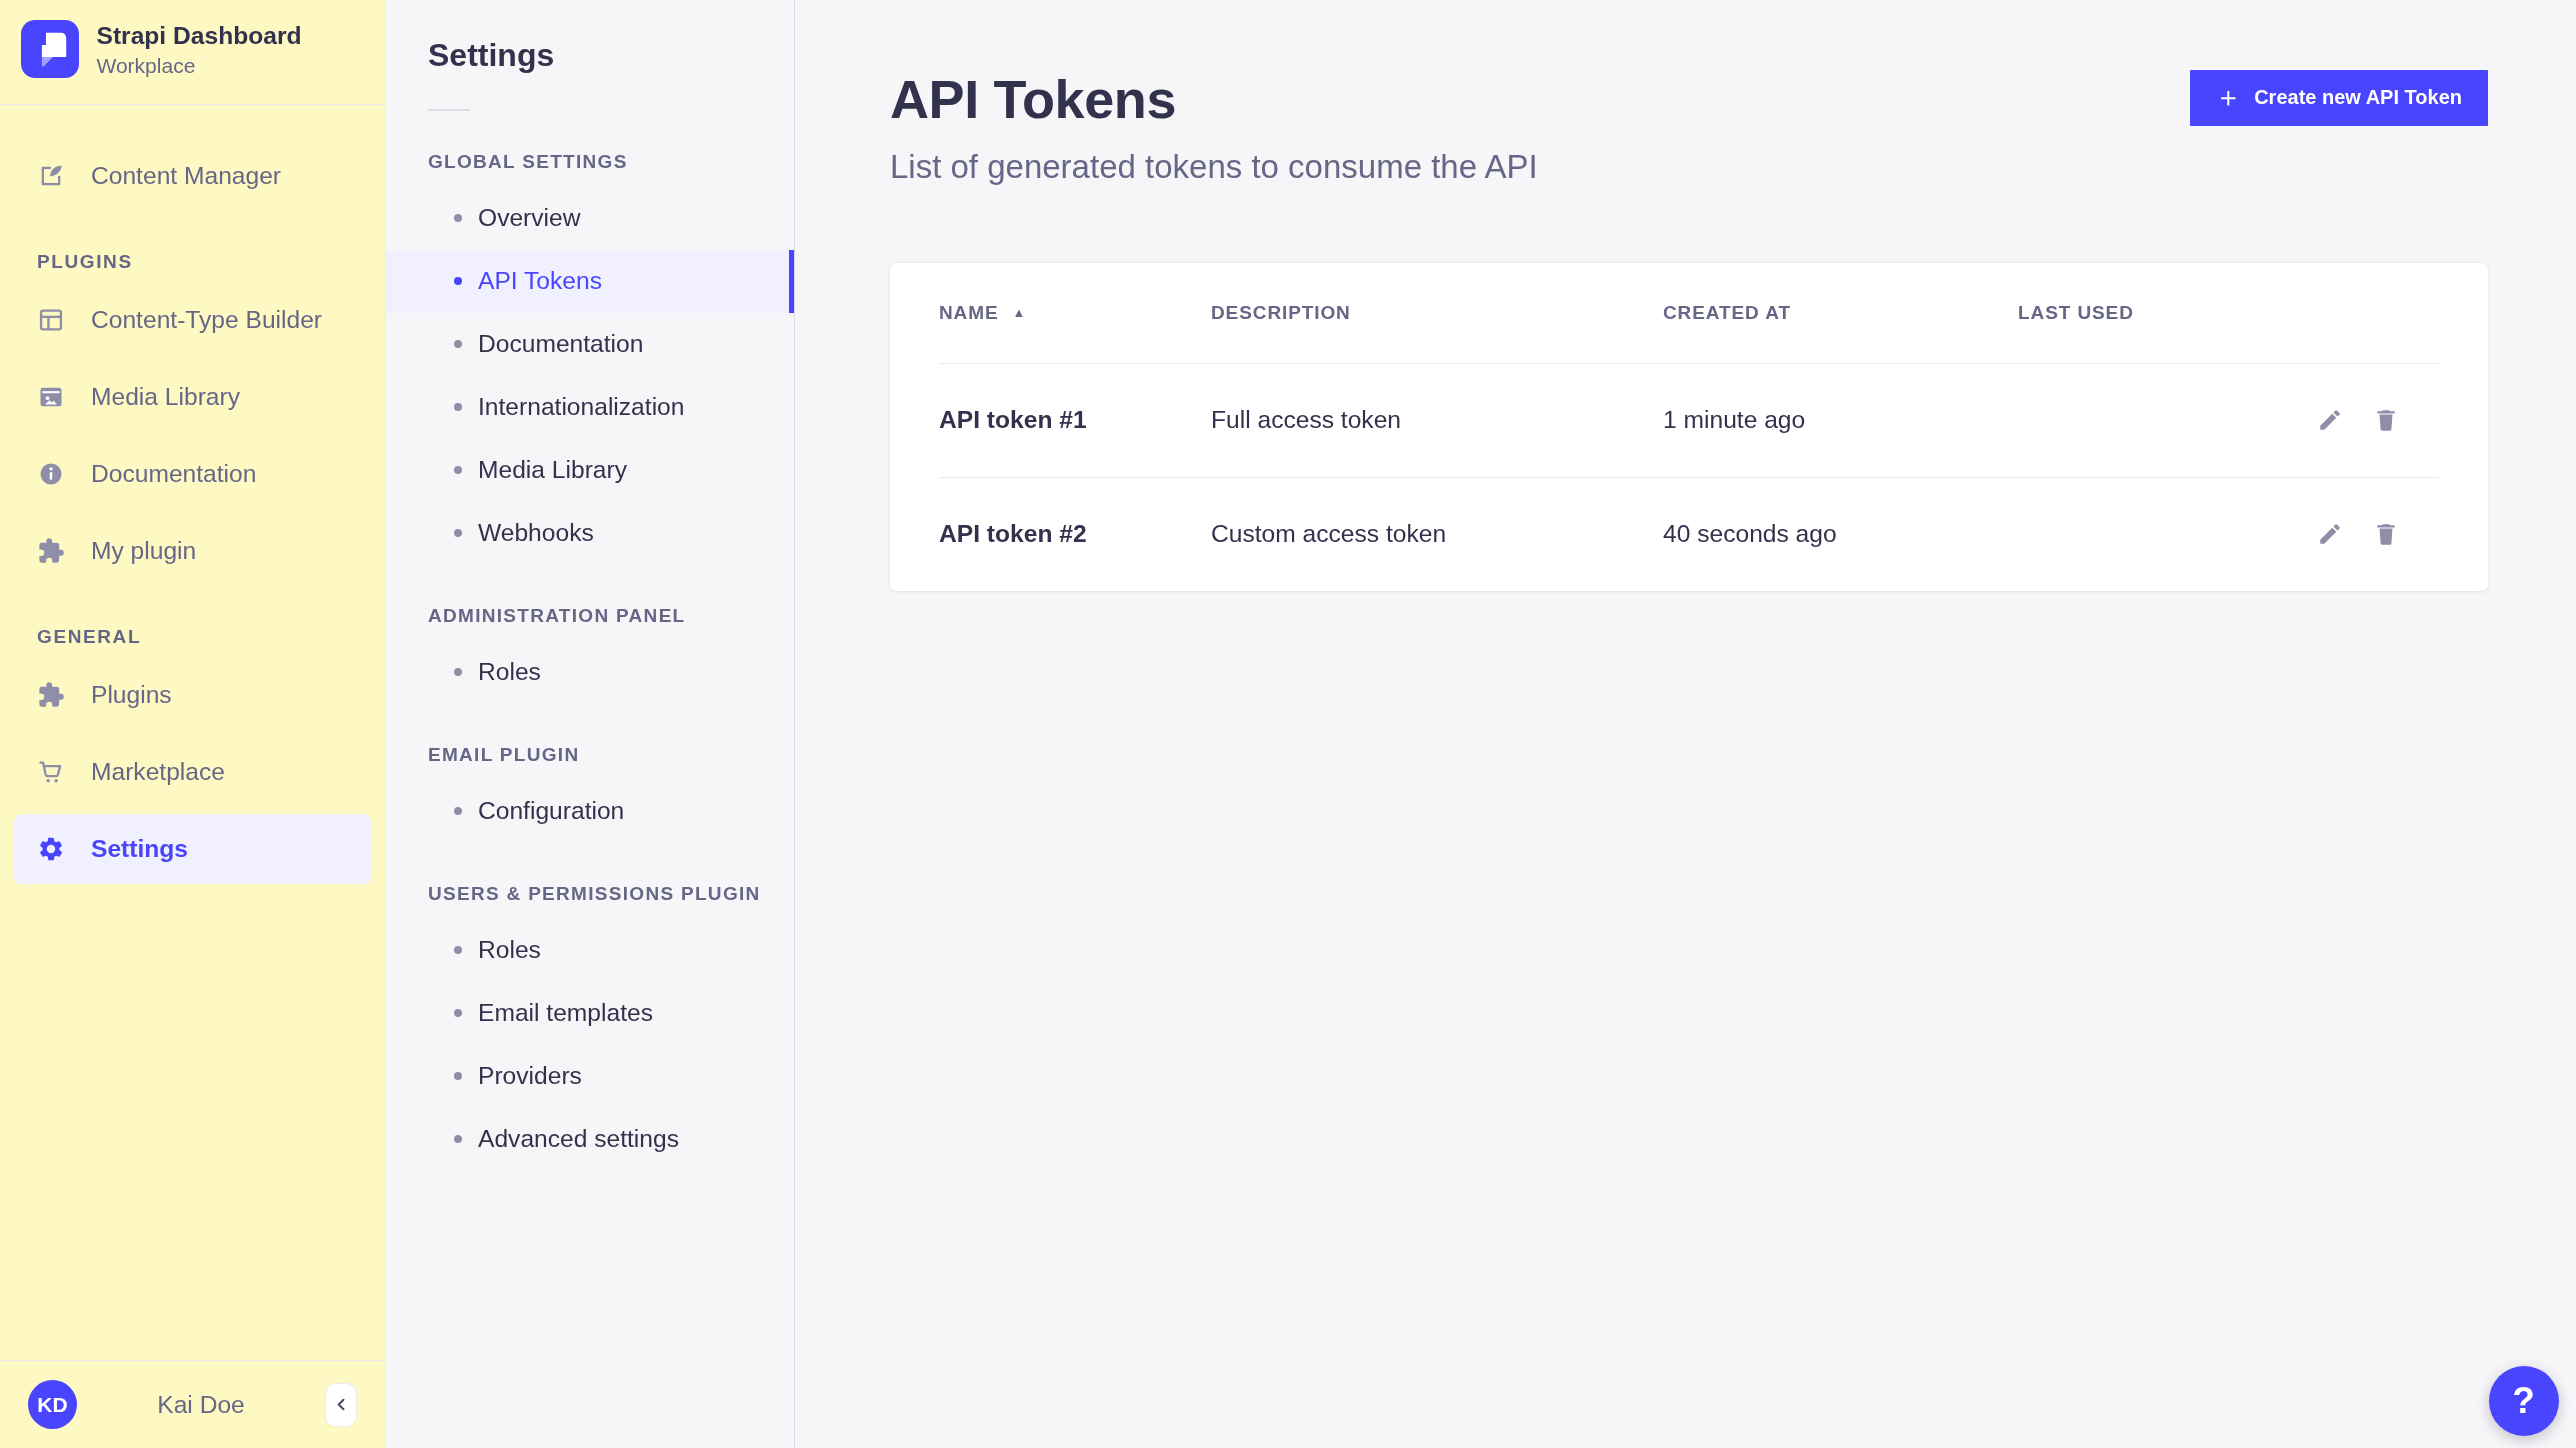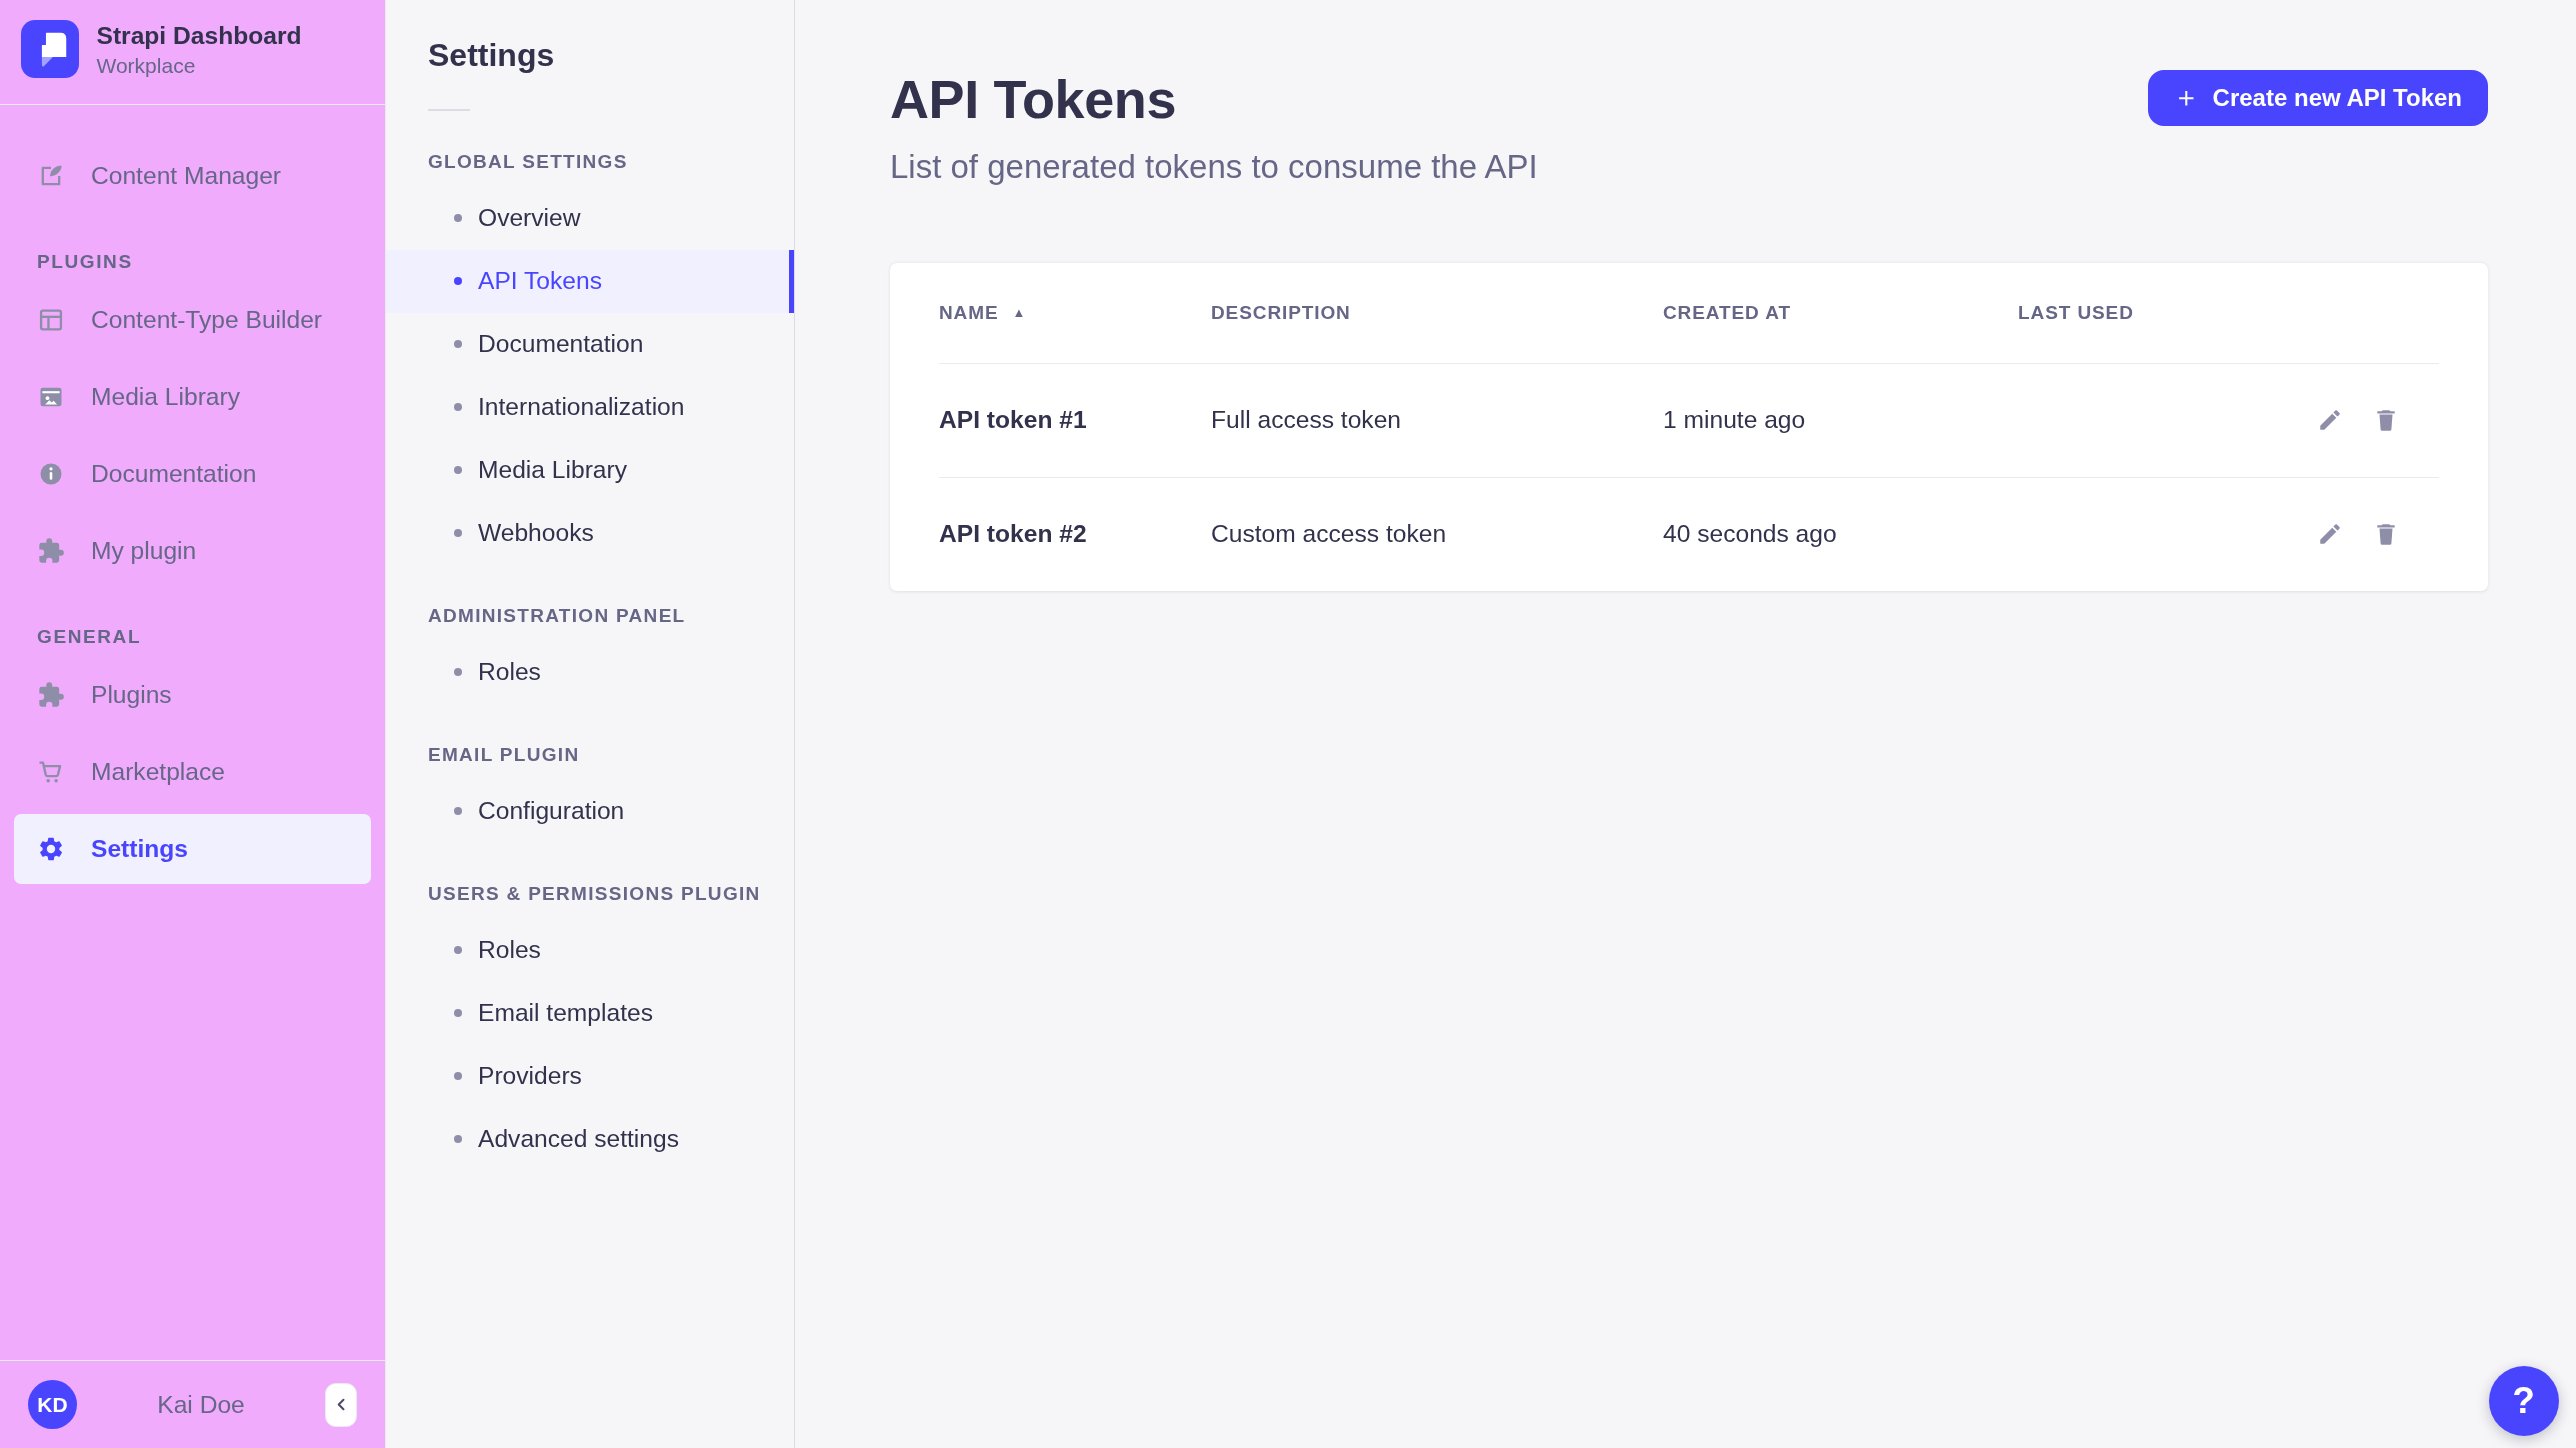--- a/index.html
+++ b/index.html
@@ -9,21 +9,21 @@
     background: #f6f6f9;
     color: #32324d;
     overflow: hidden;
     position: relative;
   }
   .app { display: flex; width: 100%; height: 100%; }
 
   
   .sidebar {
     width: 386px; min-width: 386px; height: 100%;
-    background: #f0abfc;
+    background: #fef9c3;
     border-right: 0.9px solid #eaeaef;
     display: flex; flex-direction: column; gap: 6px;
   }
   .brand { display: flex; align-items: center; gap: 17.5px; padding: 19px 21px; height: 98px; cursor: pointer; }
   .logo {
     width: 58px; height: 58px; border-radius: 14px;
     background: #4945ff; flex: none;
     display: flex; align-items: center; justify-content: center;
   }
   .logo svg { width: 58px; height: 58px; }
@@ -84,22 +84,22 @@
   .subnav-item.active { background: #f0f0ff; border-right: 5.3px solid #4945ff; color: #4945ff; font-weight: 500; }
   .subnav-item.active .dot { background: #4945ff; }
 
   
   .main { flex: 1; padding: 68px 88px 0 95px; overflow: hidden; }
   .page-header { display: flex; justify-content: space-between; align-items: flex-start; }
   .page-title { font-size: 54px; font-weight: bold; color: #32324d; margin: 0; letter-spacing: -0.4px; }
   .page-subtitle { font-size: 33px; color: #666687; margin-top: 17.5px; }
   .create-btn {
     display: flex; align-items: center; gap: 14px;
-    background: #4945ff; color: #ffffff; border: none; border-radius: 16px;
-    height: 56px; padding: 0 26px; font-size: 24px; font-weight: bold;
+    background: #4945ff; color: #ffffff; border: none; border-radius: 1px;
+    height: 56px; padding: 0 26px; font-size: 20px; font-weight: bold;
     font-family: "Liberation Sans", sans-serif; cursor: pointer; flex: none; margin-top: 1.8px;
   }
   .create-btn svg { width: 24.6px; height: 24.6px; }
 
   .card {
     margin-top: 77px; background: #ffffff; border-radius: 7px;
     box-shadow: 0 0.9px 3.5px rgba(33, 33, 52, 0.1);
     padding: 0 49px;
   }
   .t-head, .t-row {

